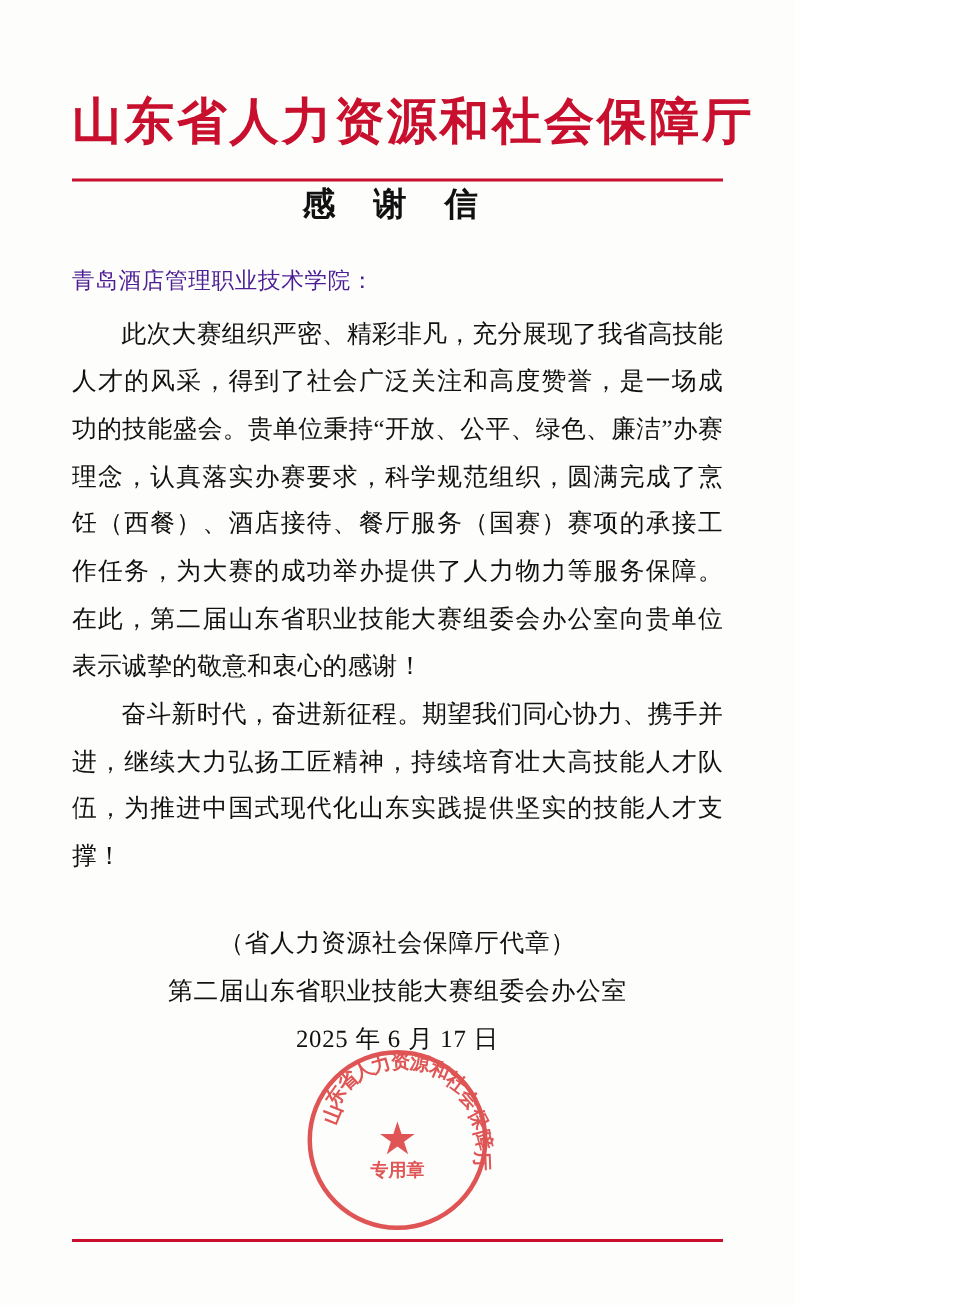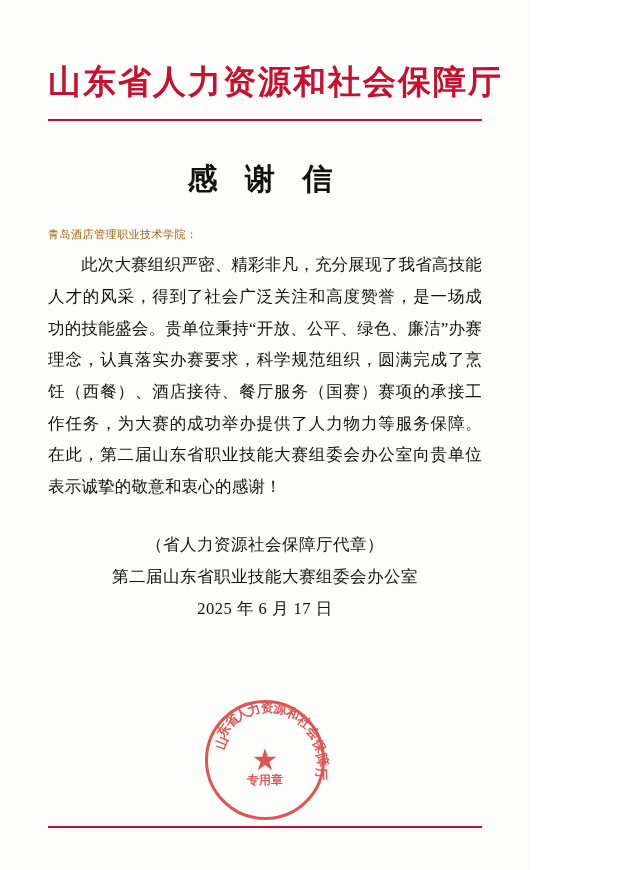--- a/index.html
+++ b/index.html
@@ -34,31 +34,30 @@
     line-height: 1.25;
     white-space: nowrap;
   }
   .rule-top {
     margin-top: 16px;
     border-top: 2.5px solid #c8102e;
     width: 100%;
   }
   .doc-title {
     text-align: center;
-    font-size: 30px;
+    font-size: 22px;
     font-weight: bold;
     color: #111111;
     letter-spacing: 10px;
-    margin-top: 38px;
     margin-bottom: 6px;
   }
   .recipient {
     margin-top: 26px;
-    font-size: 11px;
-    color: #a16207;
+    font-size: 15px;
+    color: #4c1d95;
     letter-spacing: 0.5px;
     line-height: 1.55;
   }
   .body-text {
     margin-top: 6px;
     font-size: 16.5px;
     color: #111111;
     line-height: 1.92;
     text-align: justify;
     text-justify: inter-ideograph;
@@ -160,20 +159,21 @@
     <div class="letterhead-title">山东省人力资源和社会保障厅</div>
     <div class="rule-top"></div>
   </div>
 
   <div class="doc-title">感 谢 信</div>
 
   <div class="recipient">青岛酒店管理职业技术学院：</div>
 
   <div class="body-text">
     <p>此次大赛组织严密、精彩非凡，充分展现了我省高技能人才的风采，得到了社会广泛关注和高度赞誉，是一场成功的技能盛会。贵单位秉持“开放、公平、绿色、廉洁”办赛理念，认真落实办赛要求，科学规范组织，圆满完成了烹饪（西餐）、酒店接待、餐厅服务（国赛）赛项的承接工作任务，为大赛的成功举办提供了人力物力等服务保障。在此，第二届山东省职业技能大赛组委会办公室向贵单位表示诚挚的敬意和衷心的感谢！</p>
+    <p>奋斗新时代，奋进新征程。期望我们同心协力、携手并进，继续大力弘扬工匠精神，持续培育壮大高技能人才队伍，为推进中国式现代化山东实践提供坚实的技能人才支撑！</p>
   </div>
 
   <div class="signature">
     <div>（省人力资源社会保障厅代章）</div>
     <div>第二届山东省职业技能大赛组委会办公室</div>
     <div>2025 年 6 月 17 日</div>
   </div>
 
   <div class="seal-wrap">
     <div class="seal">

